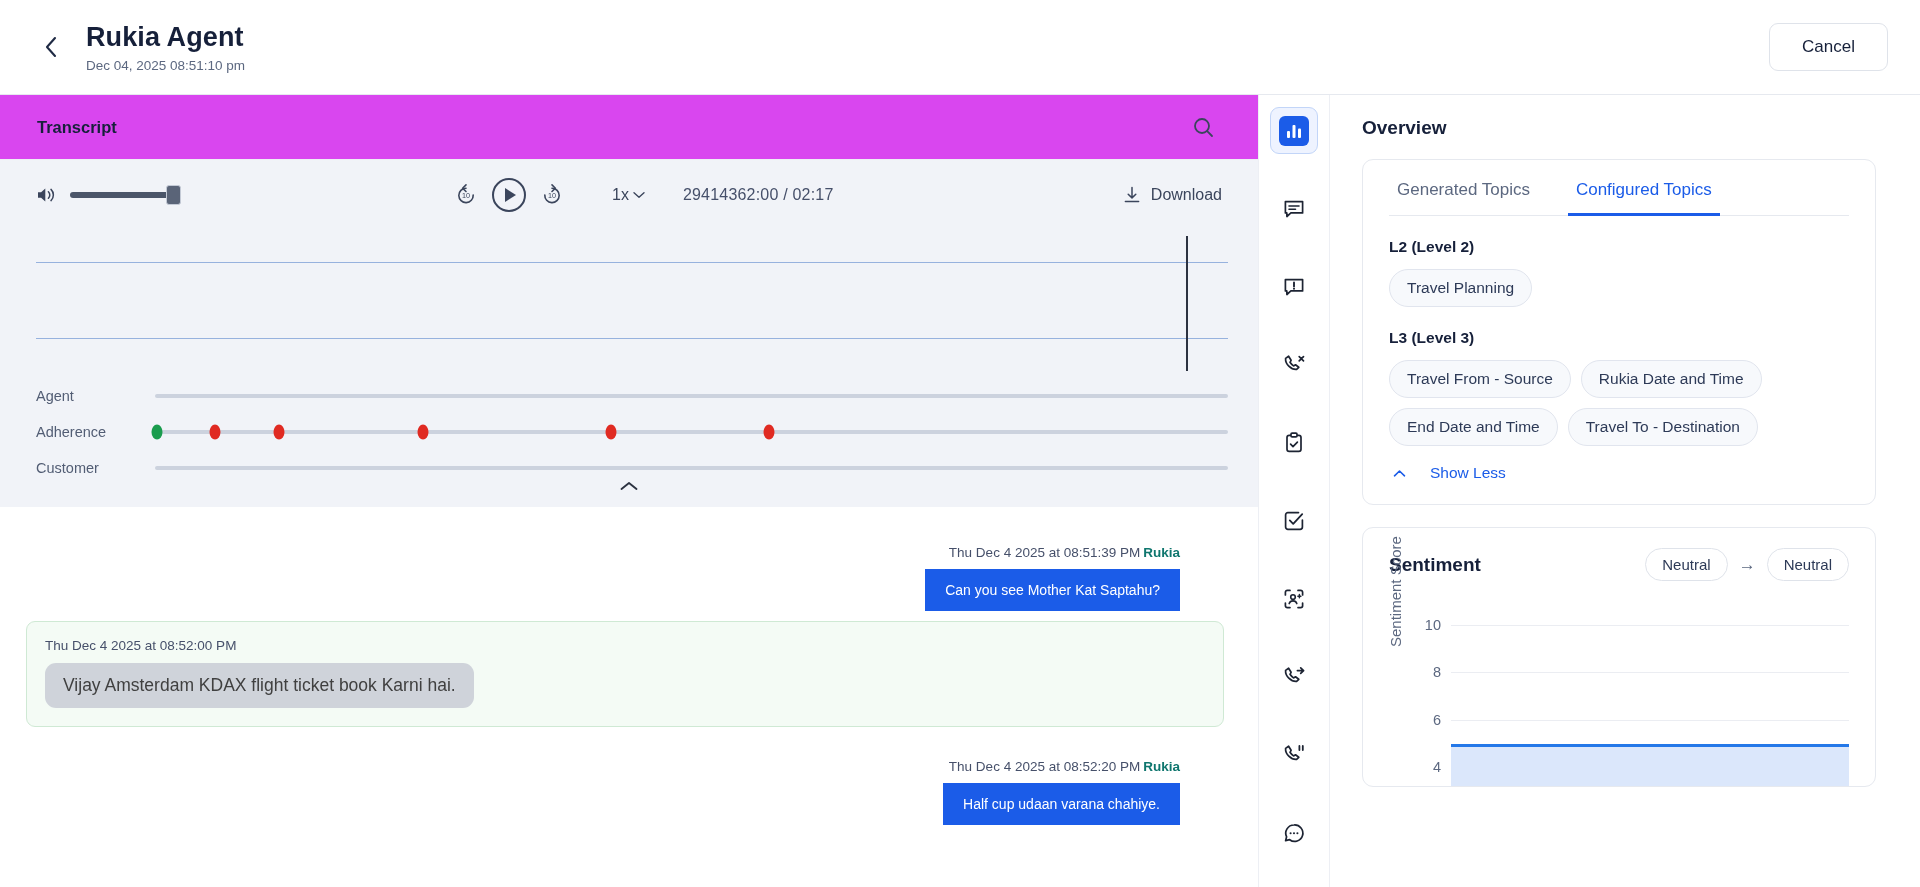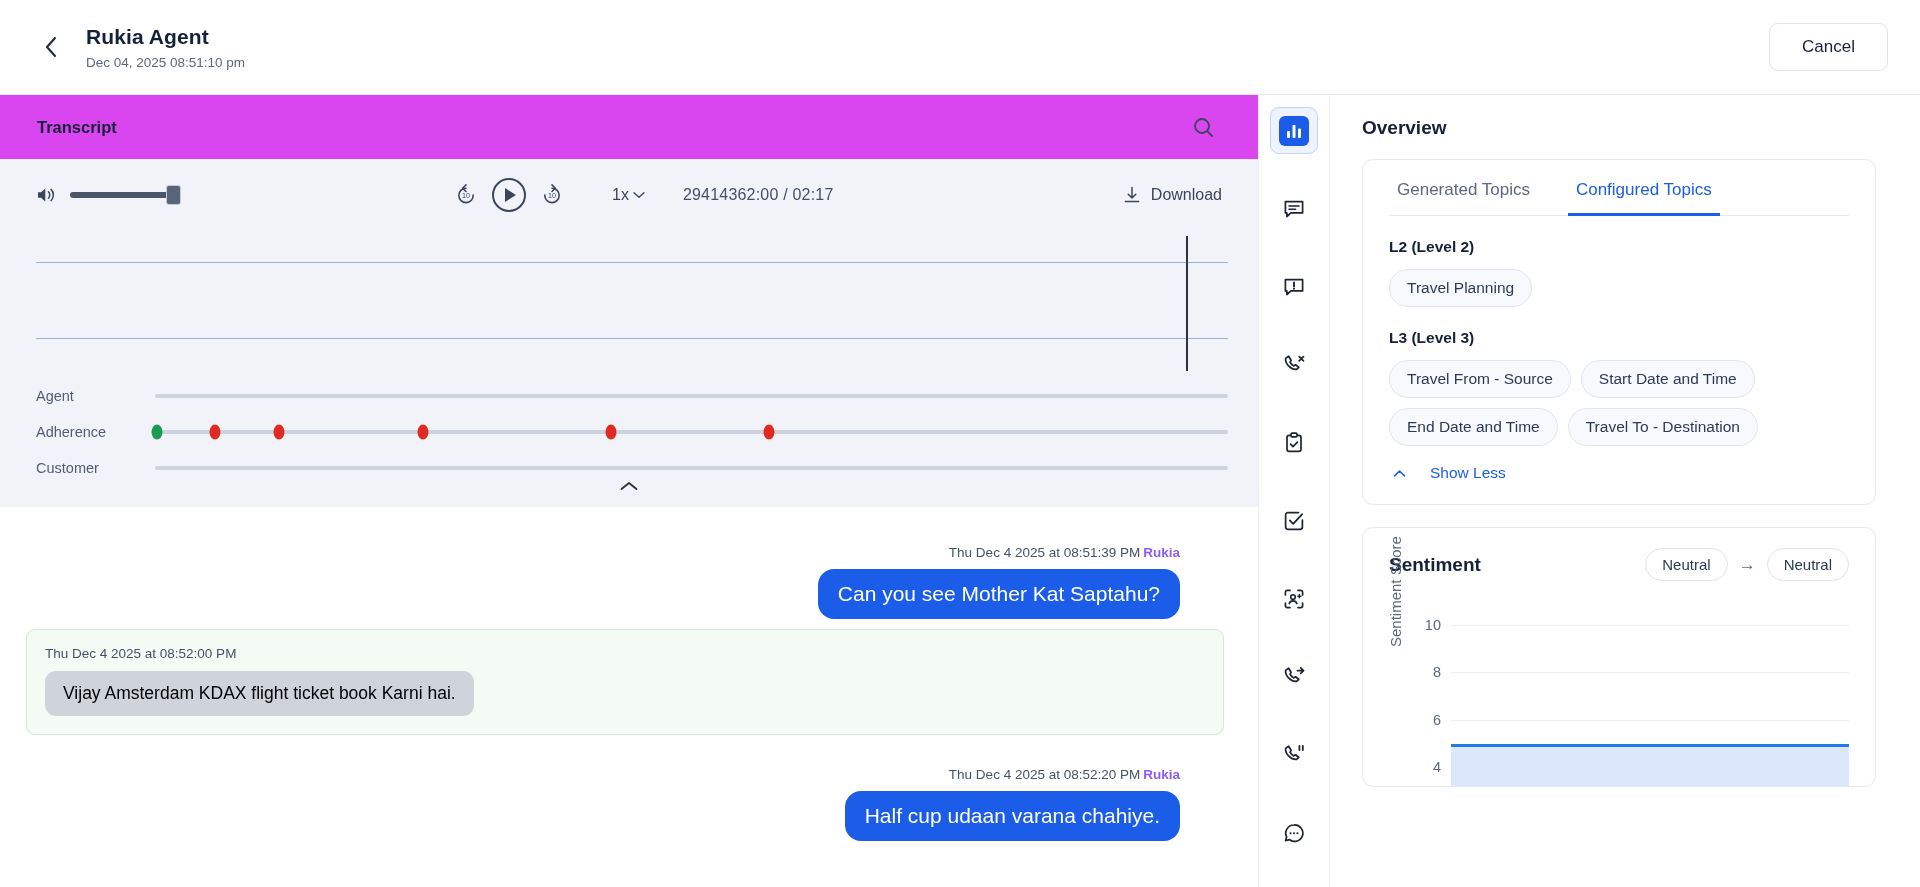--- a/index.html
+++ b/index.html
@@ -19,21 +19,21 @@
     border-bottom: 1px solid #e6e9ef;
     display: flex; align-items: center;
     padding: 0 32px 0 34px;
   }
   .back-btn {
     width: 34px; height: 34px;
     display: flex; align-items: center; justify-content: center;
     cursor: pointer; color: #1f2a44; flex: 0 0 auto;
   }
   .title-block { margin-left: 18px; flex: 1 1 auto; }
-  .title-main { font-size: 21px; font-weight: 700; color: #16203a; letter-spacing: .1px; line-height: 1.2; }
+  .title-main { font-size: 27px; font-weight: 700; color: #16203a; letter-spacing: .1px; line-height: 1.2; }
   .title-sub { font-size: 13.5px; color: #5c6880; margin-top: 5px; }
   .cancel-btn {
     border: 1px solid #dfe3ea; background: #fff;
     border-radius: 9px; padding: 13px 32px;
     font-size: 17px; color: #16203a; cursor: pointer;
     font-family: inherit;
   }
 
   
   .body { flex: 1 1 auto; display: flex; min-height: 0; }
@@ -89,33 +89,33 @@
   .dot { position:absolute; top:50%; transform:translate(-50%,-50%); width:11px; height:15px; border-radius:50%; }
 
   .collapse-row { height: 42px; display:flex; align-items:center; justify-content:center; }
   .collapse-btn { cursor:pointer; color:#2c3241; display:flex; padding:6px 14px; }
 
   
   .messages { flex:1 1 auto; overflow:hidden; padding: 16px 34px 0 26px; background:#fff; }
   .msg { margin-bottom: 10px; }
   .msg.right { text-align: right; }
   .msg-meta { font-size: 13.5px; color:#46506a; margin-bottom: 9px; }
-  .msg-meta .who { color:#8b5cf6; font-weight:700; margin-left:3px; }
+  .msg-meta .who { color:#0f766e; font-weight:700; margin-left:3px; }
   .bubble-blue {
     display:inline-block; background:#1b5ce8; color:#fff;
-    border-radius: 16px; padding: 13px 20px; font-size: 21px;
+    border-radius: 0; padding: 13px 20px; font-size: 14px;
     max-width: 70%; text-align:left;
   }
   .cust-card {
     border:1px solid #cfe9d4; background:#f4fbf5; border-radius:9px;
     padding: 16px 18px 18px 18px;
   }
   .cust-time { font-size:13.5px; color:#46506a; margin-bottom:10px; }
   .bubble-grey {
-    display:inline-block; background:#cfd3da; color:#000000;
+    display:inline-block; background:#cfd3da; color:#404040;
     border-radius:11px; padding:12px 18px; font-size:17.5px;
   }
 
   
   .rail {
     width: 72px; flex:0 0 72px; background:#fff;
     border-left:1px solid #edeff4; border-right:1px solid #edeff4;
     display:flex; flex-direction:column; align-items:center;
     padding-top: 12px; gap: 0; overflow:hidden;
   }
@@ -392,21 +392,21 @@
         </div>
 
         <div class="lvl-title">L2 (Level 2)</div>
         <div class="chips">
           <span class="chip">Travel Planning</span>
         </div>
 
         <div class="lvl-title">L3 (Level 3)</div>
         <div class="chips">
           <span class="chip">Travel From - Source</span>
-          <span class="chip">Start Date and Time</span>
+          <span class="chip">Rukia Date and Time</span>
           <span class="chip">End Date and Time</span>
           <span class="chip">Travel To - Destination</span>
         </div>
 
         <div class="show-less">
           <svg width="13" height="9" viewBox="0 0 13 9" fill="none" aria-hidden="true">
               <path d="M1.5 6.8L6.5 2l5 4.8" stroke="#1b5ce8" stroke-width="1.6" stroke-linecap="round" stroke-linejoin="round"></path>
             </svg>
           <span>Show Less</span>
         </div>

